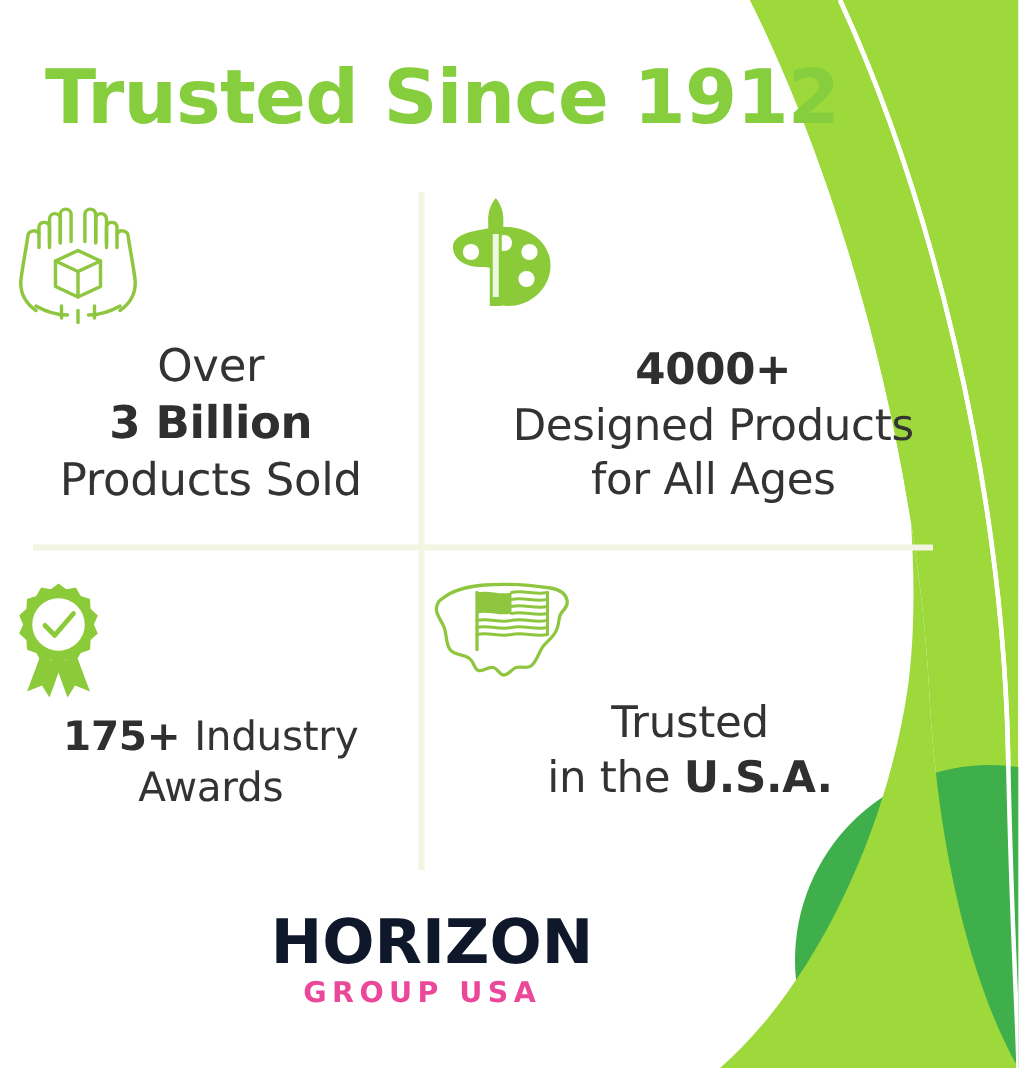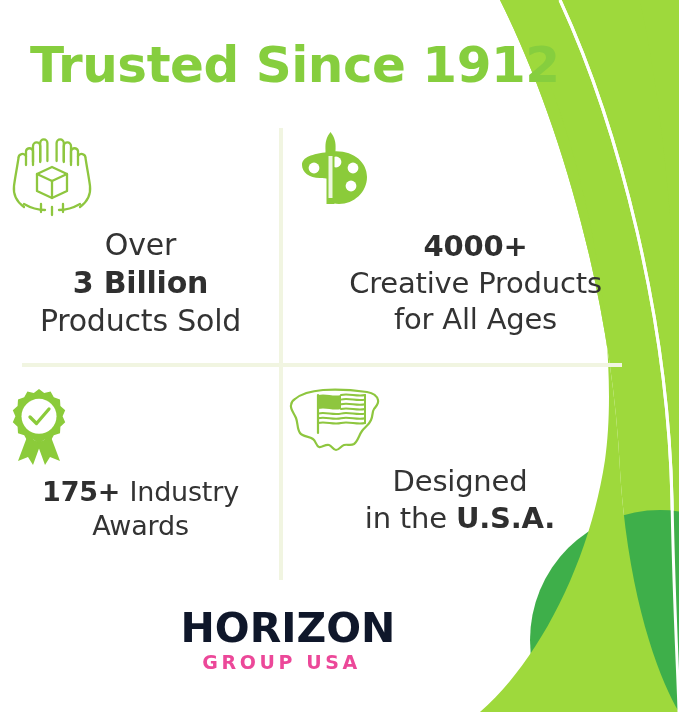--- a/index.html
+++ b/index.html
@@ -219,21 +219,21 @@
 
         <rect x="45.5" y="22" width="8" height="52" fill="#8bcb3a"></rect>
         <rect x="47.5" y="26" width="4" height="42" fill="#ffffff" opacity="0.85"></rect>
 
         <rect x="44.5" y="20" width="10" height="6" fill="#8bcb3a"></rect>
 
         <path d="M49.5 2 C53.5 7 55 12 54.5 20 L44.5 20 C44 12 45.5 7 49.5 2 Z" fill="#8bcb3a"></path>
       </svg>
       <div class="cell-text tr-text">
         <span class="line"><b>4000+</b></span>
-        <span class="line">Creative Products</span>
+        <span class="line">Designed Products</span>
         <span class="line">for All Ages</span>
       </div>
     </div>
 
     <div class="cell cell-bl">
       <svg class="cell-icon" width="78" height="84" viewBox="0 0 78 84" aria-hidden="true">
 
         <path d="M27 52 L18 76 L28 72 L33 80 L41 58 Z" fill="#8bcb3a"></path>
         <path d="M51 52 L60 76 L50 72 L45 80 L37 58 Z" fill="#8bcb3a"></path>
 
@@ -274,21 +274,21 @@
           <path d="M60 21.3 C68 19.3 76 23.3 84 21.3"></path>
           <path d="M60 26 C68 24 76 28 84 26"></path>
           <path d="M37 30.6 C45 28.6 52 32.6 60 30.6 C68 28.6 76 32.6 84 30.6"></path>
           <path d="M37 35.3 C45 33.3 52 37.3 60 35.3 C68 33.3 76 37.3 84 35.3"></path>
           <path d="M37 40 C45 38 52 42 60 40 C68 38 76 42 84 40"></path>
         </g>
 
         <path d="M84 12 L84 40" stroke="#8ec63f" stroke-width="2" stroke-linecap="round"></path>
       </svg>
       <div class="cell-text br-text">
-        <span class="line">Designed</span>
+        <span class="line">Trusted</span>
         <span class="line"><span>in the </span><b>U.S.A.</b></span>
       </div>
     </div>
 
   </div>
 
   <div class="logo">
     <span class="logo-main">HORIZON</span>
     <span class="logo-sub">GROUP USA</span>
   </div>

